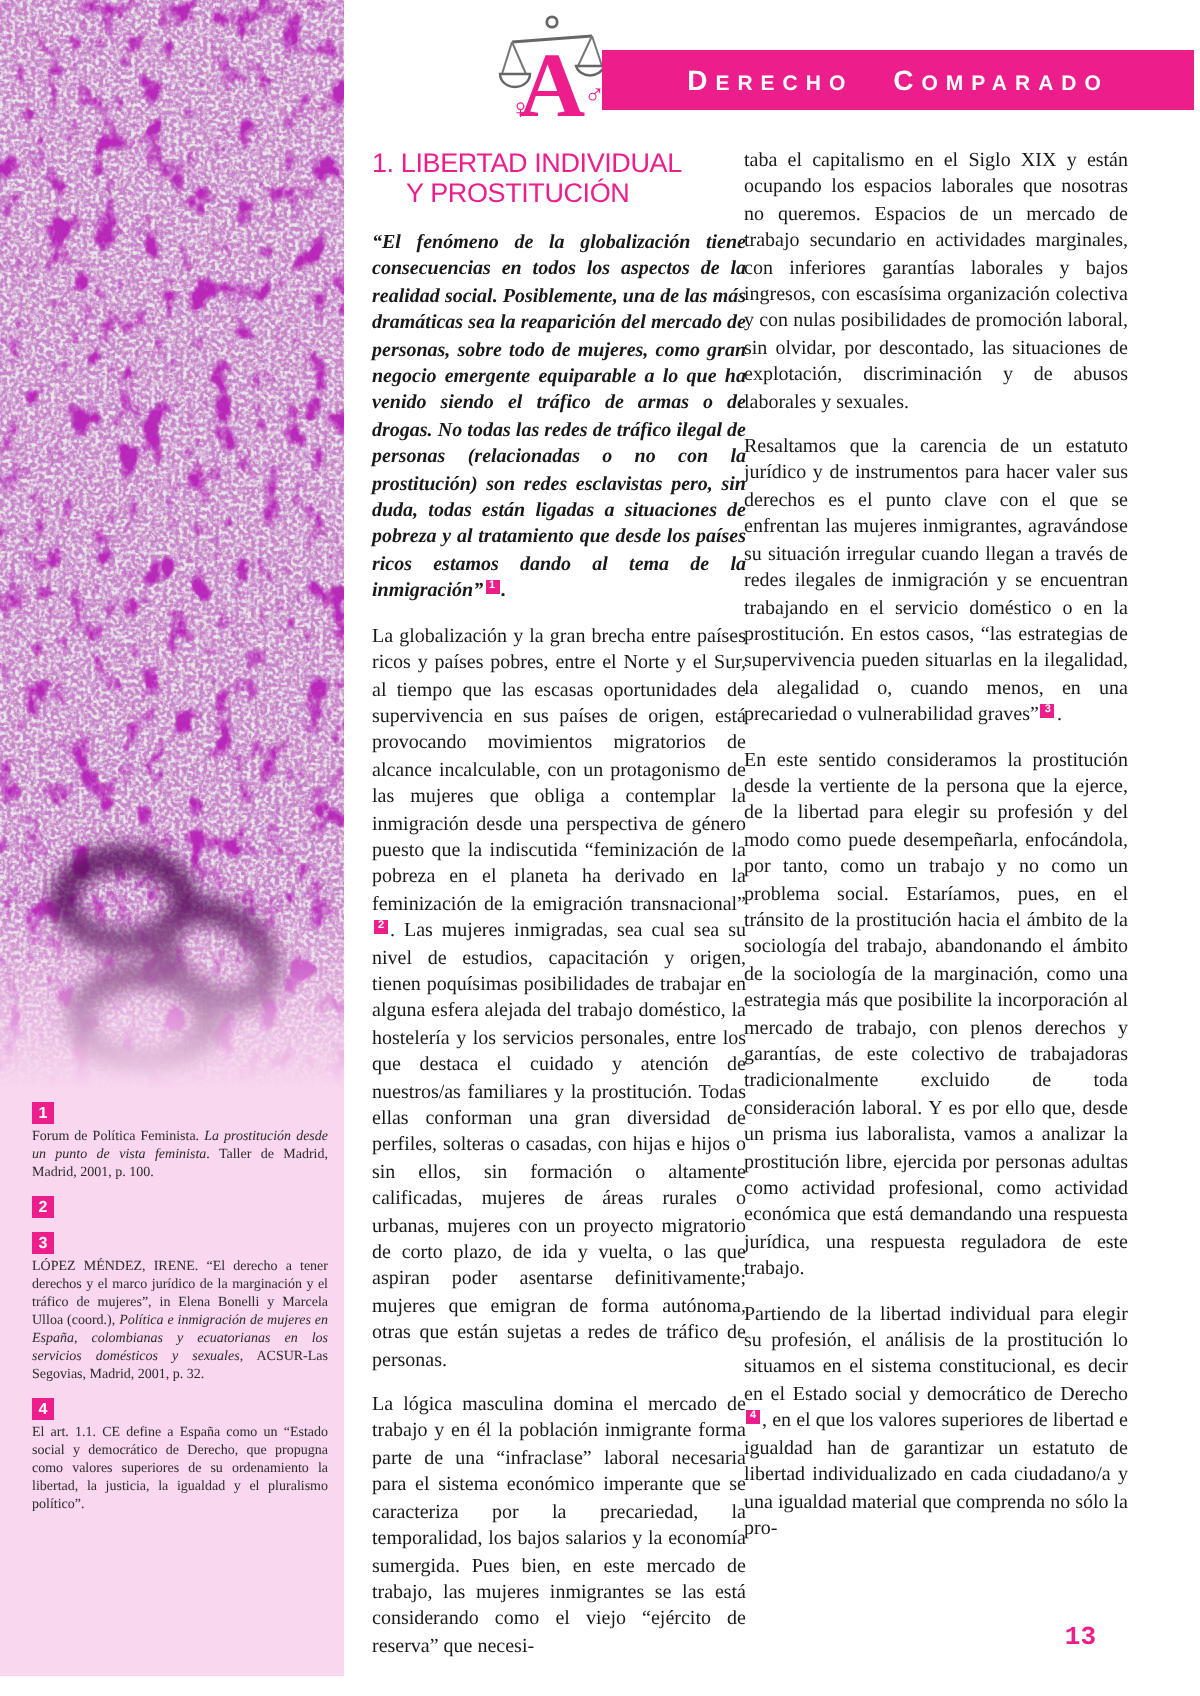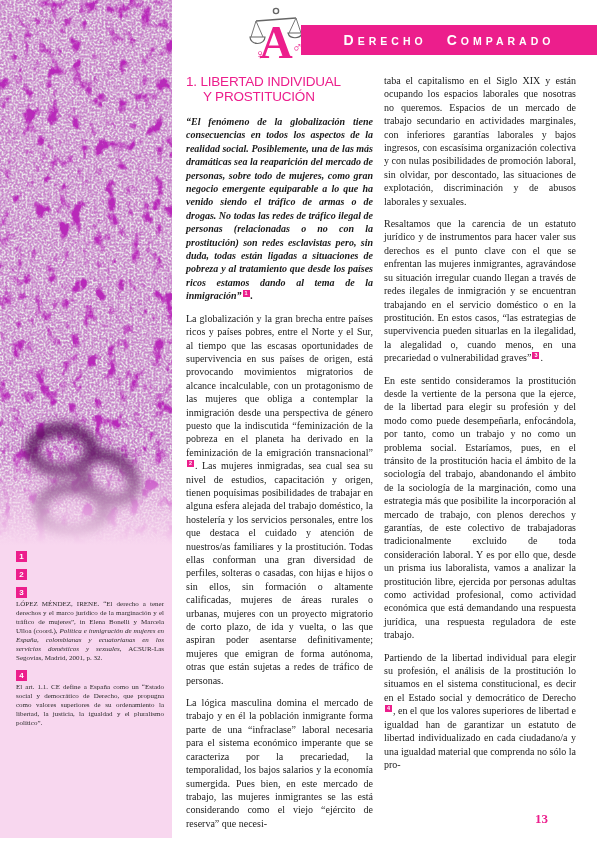--- a/index.html
+++ b/index.html
@@ -26,39 +26,39 @@
     position:absolute; left:301px; top:25px; width:296px; height:30px;
     background:#EC1E8C; display:flex; align-items:center; justify-content:center; gap:20px;
   }
   .banner .bword {
     color:#fff; font-family:"Liberation Sans", sans-serif; font-weight:bold;
     font-size:10.5px; letter-spacing:4px; text-transform:uppercase; display:inline-block;
   }
   .banner .bword::first-letter { font-size:14px; }
 
   .col-mid   { position:absolute; left:186px; top:74px; width:187px; }
-  .col-right { position:absolute; left:384px; top:74px; width:192px; }
+  .col-right { position:absolute; left:372px; top:74px; width:192px; }
 
   .heading {
     font-family:"Liberation Sans", sans-serif; font-weight:normal; color:#EC1E8C;
     font-size:13.5px; line-height:15px; margin-bottom:11px; letter-spacing:-0.2px;
   }
   .heading .l2 { display:block; padding-left:17px; }
 
   .para { font-size:10px; line-height:13.4px; text-align:justify; margin-bottom:9px; }
   .para.quote { font-weight:bold; font-style:italic; }
   .fnmark {
     display:inline-block; background:#EC1E8C; color:#fff; width:7px; height:7px;
     font-size:5.5px; line-height:7px; text-align:center;
     font-family:"Liberation Sans", sans-serif; font-style:normal; font-weight:bold;
     vertical-align:4px; margin:0 1px;
   }
   .page-num {
     position:absolute; right:52px; top:811px; color:#EC1E8C;
-    font-family:Liberation Serif, serif; font-weight:bold; font-size:13px;
+    font-family:Liberation Mono, monospace; font-weight:bold; font-size:13px;
   }
 </style>
 </head>
 <body>
 
 <div class="left-panel">
   <div class="texture">
     <svg width="172" height="545" xmlns="http://www.w3.org/2000/svg">
       <defs>
         <filter id="grain1" x="0%" y="0%" width="100%" height="100%">
@@ -84,20 +84,21 @@
         <ellipse cx="62" cy="450" rx="30" ry="21"></ellipse>
         <ellipse cx="108" cy="478" rx="28" ry="20" transform="rotate(32 108 478)"></ellipse>
         <ellipse cx="72" cy="510" rx="32" ry="22"></ellipse>
       </g>
       <rect y="450" width="172" height="95" fill="url(#fade)"></rect>
     </svg>
   </div>
   <div class="footnotes">
       <div class="footnote">
         <span class="fn-badge">1</span>
+        <div class="fn-text"><span>Forum de Política Feminista. </span><em>La prostitución desde un punto de vista feminista</em><span>. Taller de Madrid, Madrid, 2001, p. 100.</span></div>
       </div>
       <div class="footnote">
         <span class="fn-badge">2</span>
       </div>
       <div class="footnote">
         <span class="fn-badge">3</span>
         <div class="fn-text"><span>LÓPEZ MÉNDEZ, IRENE. “El derecho a tener derechos y el marco jurídico de la marginación y el tráfico de mujeres”, in Elena Bonelli y Marcela Ulloa (coord.), </span><em>Política e inmigración de mujeres en España, colombianas y ecuatorianas en los servicios domésticos y sexuales</em><span>, ACSUR-Las Segovias, Madrid, 2001, p. 32.</span></div>
       </div>
       <div class="footnote">
         <span class="fn-badge">4</span>

